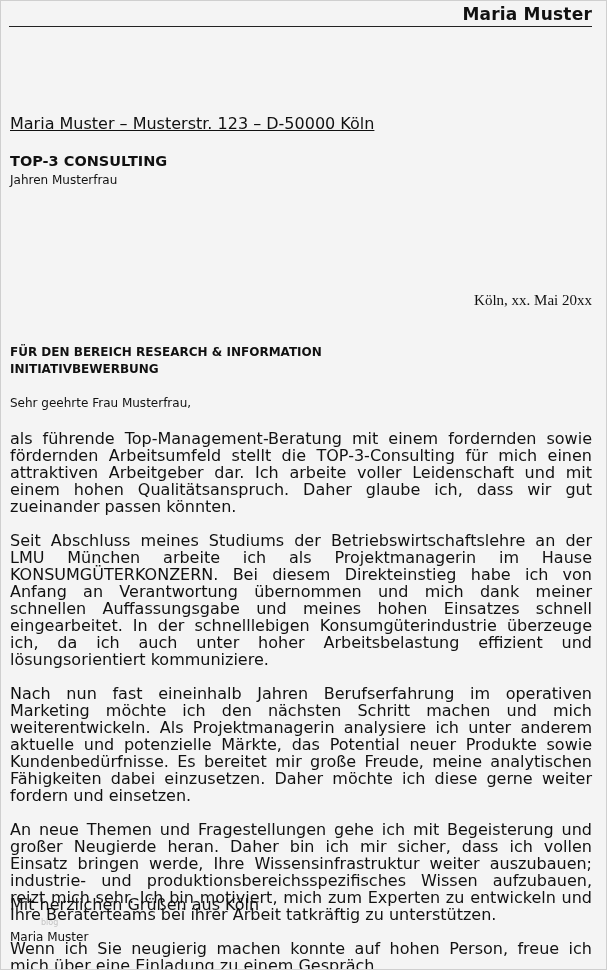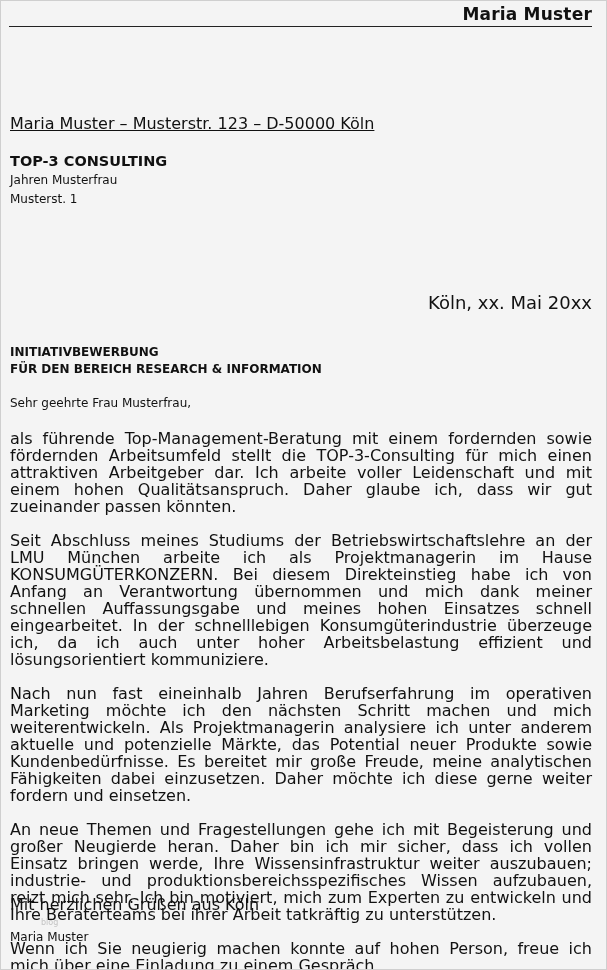--- a/index.html
+++ b/index.html
@@ -26,21 +26,22 @@
     font-size: 16px; text-decoration: underline;
   }
   .recipient {
     position: absolute; left: 9px; top: 151px;
     font-size: 12px; line-height: 19px;
   }
   .recipient .company { font-weight: bold; font-size: 14.5px; line-height: 18px; margin-bottom: 1px; text-align: center; }
   .recipient .city { margin-top: 19px; }
   .date {
     position: absolute; right: 14px; top: 291px;
-    font-size: 18px;
+    font-size: 15px;
+    font-family: Liberation Serif, serif;
   }
   .subject {
     position: absolute; left: 9px; top: 343px;
     font-size: 12px; font-weight: bold; line-height: 17px;
   }
   .salutation {
     position: absolute; left: 9px; top: 395px; font-size: 12px;
   }
   .body {
     position: absolute; left: 9px; right: 14px; top: 429px;
@@ -55,28 +56,27 @@
 <body>
 
 <div class="header-name">Maria Muster</div>
 <div class="header-rule"></div>
 
 <div class="sender-line">Maria Muster – Musterstr. 123 – D-50000 Köln</div>
 
 <div class="recipient">
   <div class="company">TOP-3 CONSULTING</div>
   <div>Jahren Musterfrau</div>
-  <div>Musterst. 1</div>
 </div>
 
 <div class="date">Köln, xx. Mai 20xx</div>
 
 <div class="subject">
+  <div>FÜR DEN BEREICH RESEARCH &amp; INFORMATION</div>
   <div>INITIATIVBEWERBUNG</div>
-  <div>FÜR DEN BEREICH RESEARCH &amp; INFORMATION</div>
 </div>
 
 <div class="salutation">Sehr geehrte Frau Musterfrau,</div>
 
 <div class="body">
   <p>als führende Top-Management-Beratung mit einem fordernden sowie fördernden Arbeitsumfeld stellt die TOP-3-Consulting für mich einen attraktiven Arbeitgeber dar. Ich arbeite voller Leidenschaft und mit einem hohen Qualitätsanspruch. Daher glaube ich, dass wir gut zueinander passen könnten.</p>
   <p>Seit Abschluss meines Studiums der Betriebswirtschaftslehre an der LMU München arbeite ich als Projektmanagerin im Hause KONSUMGÜTERKONZERN. Bei diesem Direkteinstieg habe ich von Anfang an Verantwortung übernommen und mich dank meiner schnellen Auffassungsgabe und meines hohen Einsatzes schnell eingearbeitet. In der schnelllebigen Konsumgüterindustrie überzeuge ich, da ich auch unter hoher Arbeitsbelastung effizient und lösungsorientiert kommuniziere.</p>
   <p>Nach nun fast eineinhalb Jahren Berufserfahrung im operativen Marketing möchte ich den nächsten Schritt machen und mich weiterentwickeln. Als Projektmanagerin analysiere ich unter anderem aktuelle und potenzielle Märkte, das Potential neuer Produkte sowie Kundenbedürfnisse. Es bereitet mir große Freude, meine analytischen Fähigkeiten dabei einzusetzen. Daher möchte ich diese gerne weiter fordern und einsetzen.</p>
   <p>An neue Themen und Fragestellungen gehe ich mit Begeisterung und großer Neugierde heran. Daher bin ich mir sicher, dass ich vollen Einsatz bringen werde, Ihre Wissensinfrastruktur weiter auszubauen; industrie- und produktionsbereichsspezifisches Wissen aufzubauen, reizt mich sehr. Ich bin motiviert, mich zum Experten zu entwickeln und Ihre Beraterteams bei ihrer Arbeit tatkräftig zu unterstützen.</p>
   <p>Wenn ich Sie neugierig machen konnte auf hohen Person, freue ich mich über eine Einladung zu einem Gespräch.</p>

